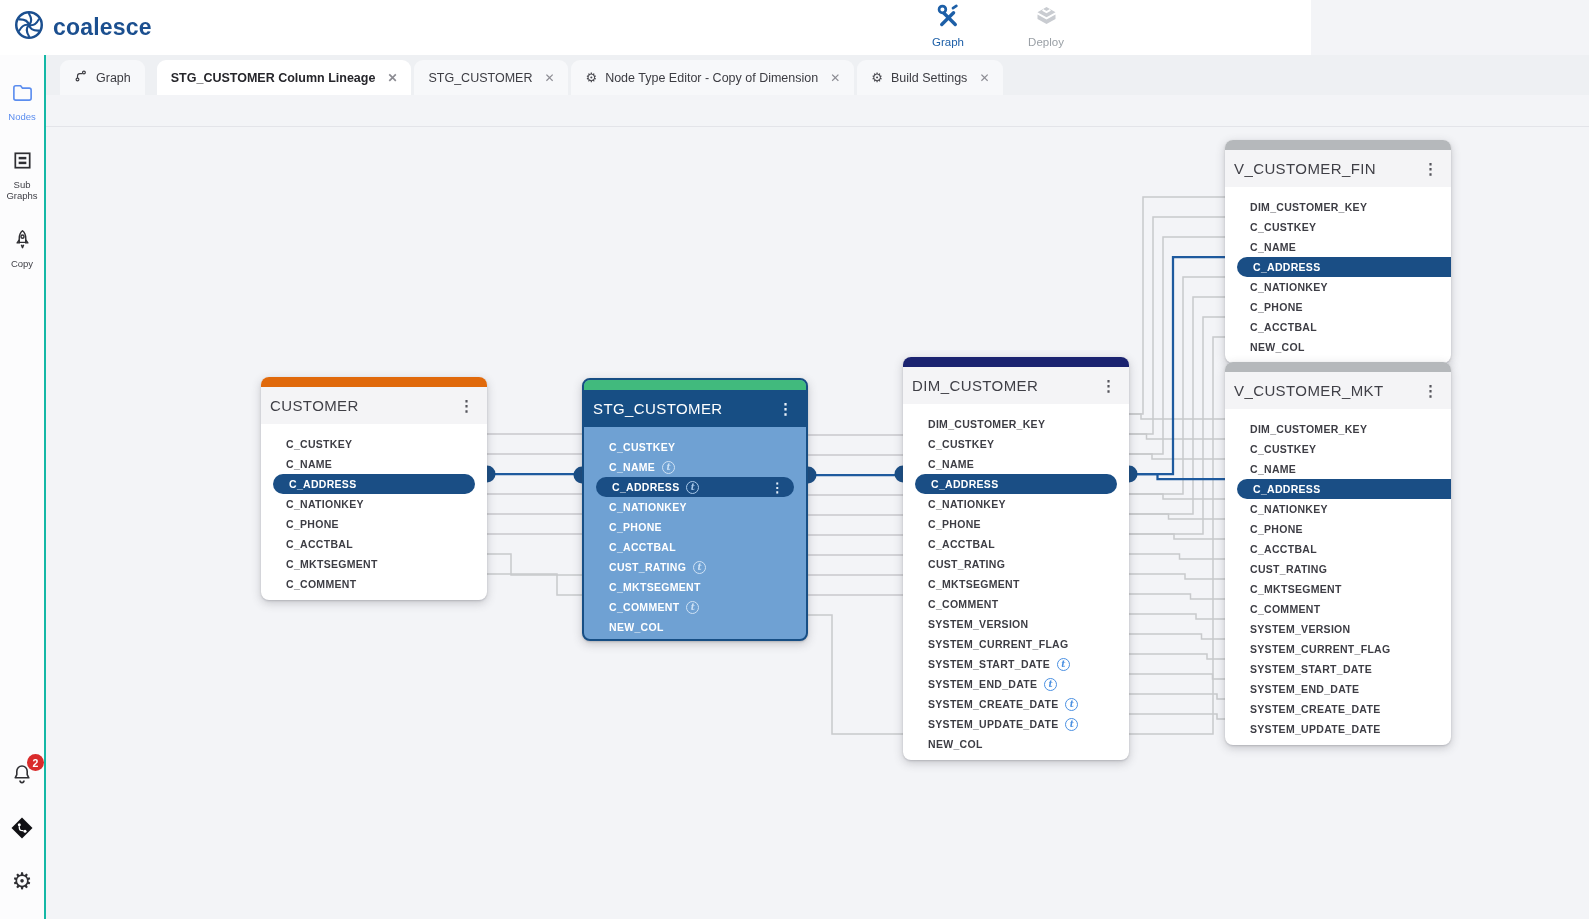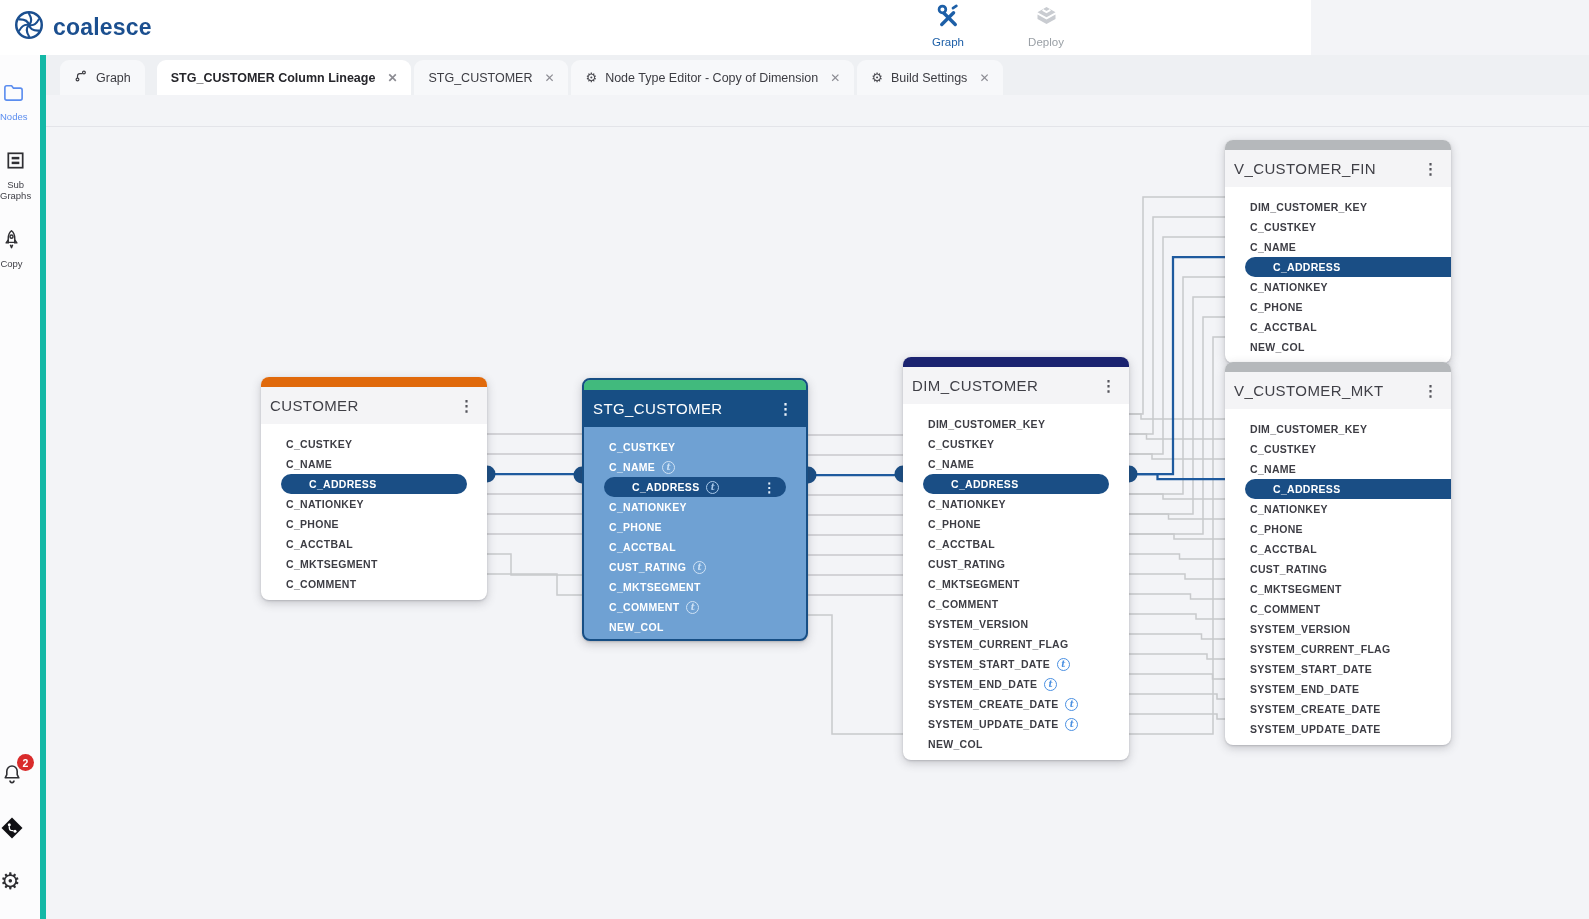--- a/index.html
+++ b/index.html
@@ -12,22 +12,22 @@
   .logo { position:absolute; left:14px; top:10px; display:flex; align-items:center; gap:9px; }
   .logo-word { font-size:23px; font-weight:bold; color:#1b4f8f; letter-spacing:.2px; }
   .top-nav { position:absolute; left:912px; top:2px; display:flex; }
   .nav-item { width:72px; margin-right:26px; display:flex; flex-direction:column;
     align-items:center; cursor:pointer; }
   .nav-item .nav-label { font-size:11.5px; margin-top:3px; color:#9aa0a6; }
   .nav-item.active .nav-label { color:#1d5fa7; }
 
   
   .sidebar { position:absolute; left:0; top:55px; width:46px; height:864px;
-    background:#fcfcfd; border-right:6px solid #14b8a6; z-index:15;
-    display:flex; flex-direction:column; align-items:flex-start; }
+    background:#fcfcfd; border-right:2px solid #14b8a6; z-index:15;
+    display:flex; flex-direction:column; align-items:center; }
   .side-item { margin-top:26px; display:flex; flex-direction:column; align-items:center;
     cursor:pointer; }
   .side-label { font-size:9.5px; margin-top:4px; color:#3f3f46; text-align:center;
     white-space:pre-line; line-height:1.15; }
   .side-item.active .side-label { color:#5b8def; }
   .side-spacer { margin-top:auto; }
   .side-bottom { position:relative; margin-bottom:26px; cursor:pointer; }
   .badge { position:absolute; top:-8px; right:-10px; min-width:17px; height:17px;
     background:#d92b2b; color:#fff; border-radius:9px; font-size:10.5px; font-weight:bold;
     display:flex; align-items:center; justify-content:center; padding:0 4px; }
@@ -66,21 +66,21 @@
     font-weight:bold; line-height:1; cursor:pointer; }
   .node.dark .kebab { color:#eaf1f9; }
   .rows { padding-bottom:6px; padding-top:10px; }
   .col-row { height:20px; display:flex; align-items:center; padding-left:25px;
     font-size:10.5px; font-weight:bold; letter-spacing:.3px; color:#3d3d44; }
   .node.dark .col-row { color:#ffffff; }
   .col-row .ticon { width:13px; height:13px; margin-left:7px; border:1.3px solid #4a90e2;
     color:#4a90e2; border-radius:50%; display:inline-flex; align-items:center;
     justify-content:center; font:italic bold 9px "DejaVu Serif", serif; flex:0 0 auto; }
   .node.dark .col-row .ticon { border-color:#cfe2f5; color:#cfe2f5; }
-  .col-row.hl { padding-left:28px; margin:0 20px; border-radius:10px; color:#fff;align-items:center; }
+  .col-row.hl { padding-left:16px; margin:0 12px; border-radius:10px; color:#fff;align-items:center; }
   .col-row.hl.flush { margin-right:0; border-radius:10px 0 0 10px; }
   .node.dark .col-row.hl .ticon { border-color:#a9c9ea; color:#a9c9ea; }
   .rkebab { margin-left:auto; padding-right:10px; color:#e3edf8; font-size:13px;
     font-weight:bold; cursor:pointer; }
 </style>
 </head>
 <body>
 
 <header class="app-header">
   <div class="logo">

